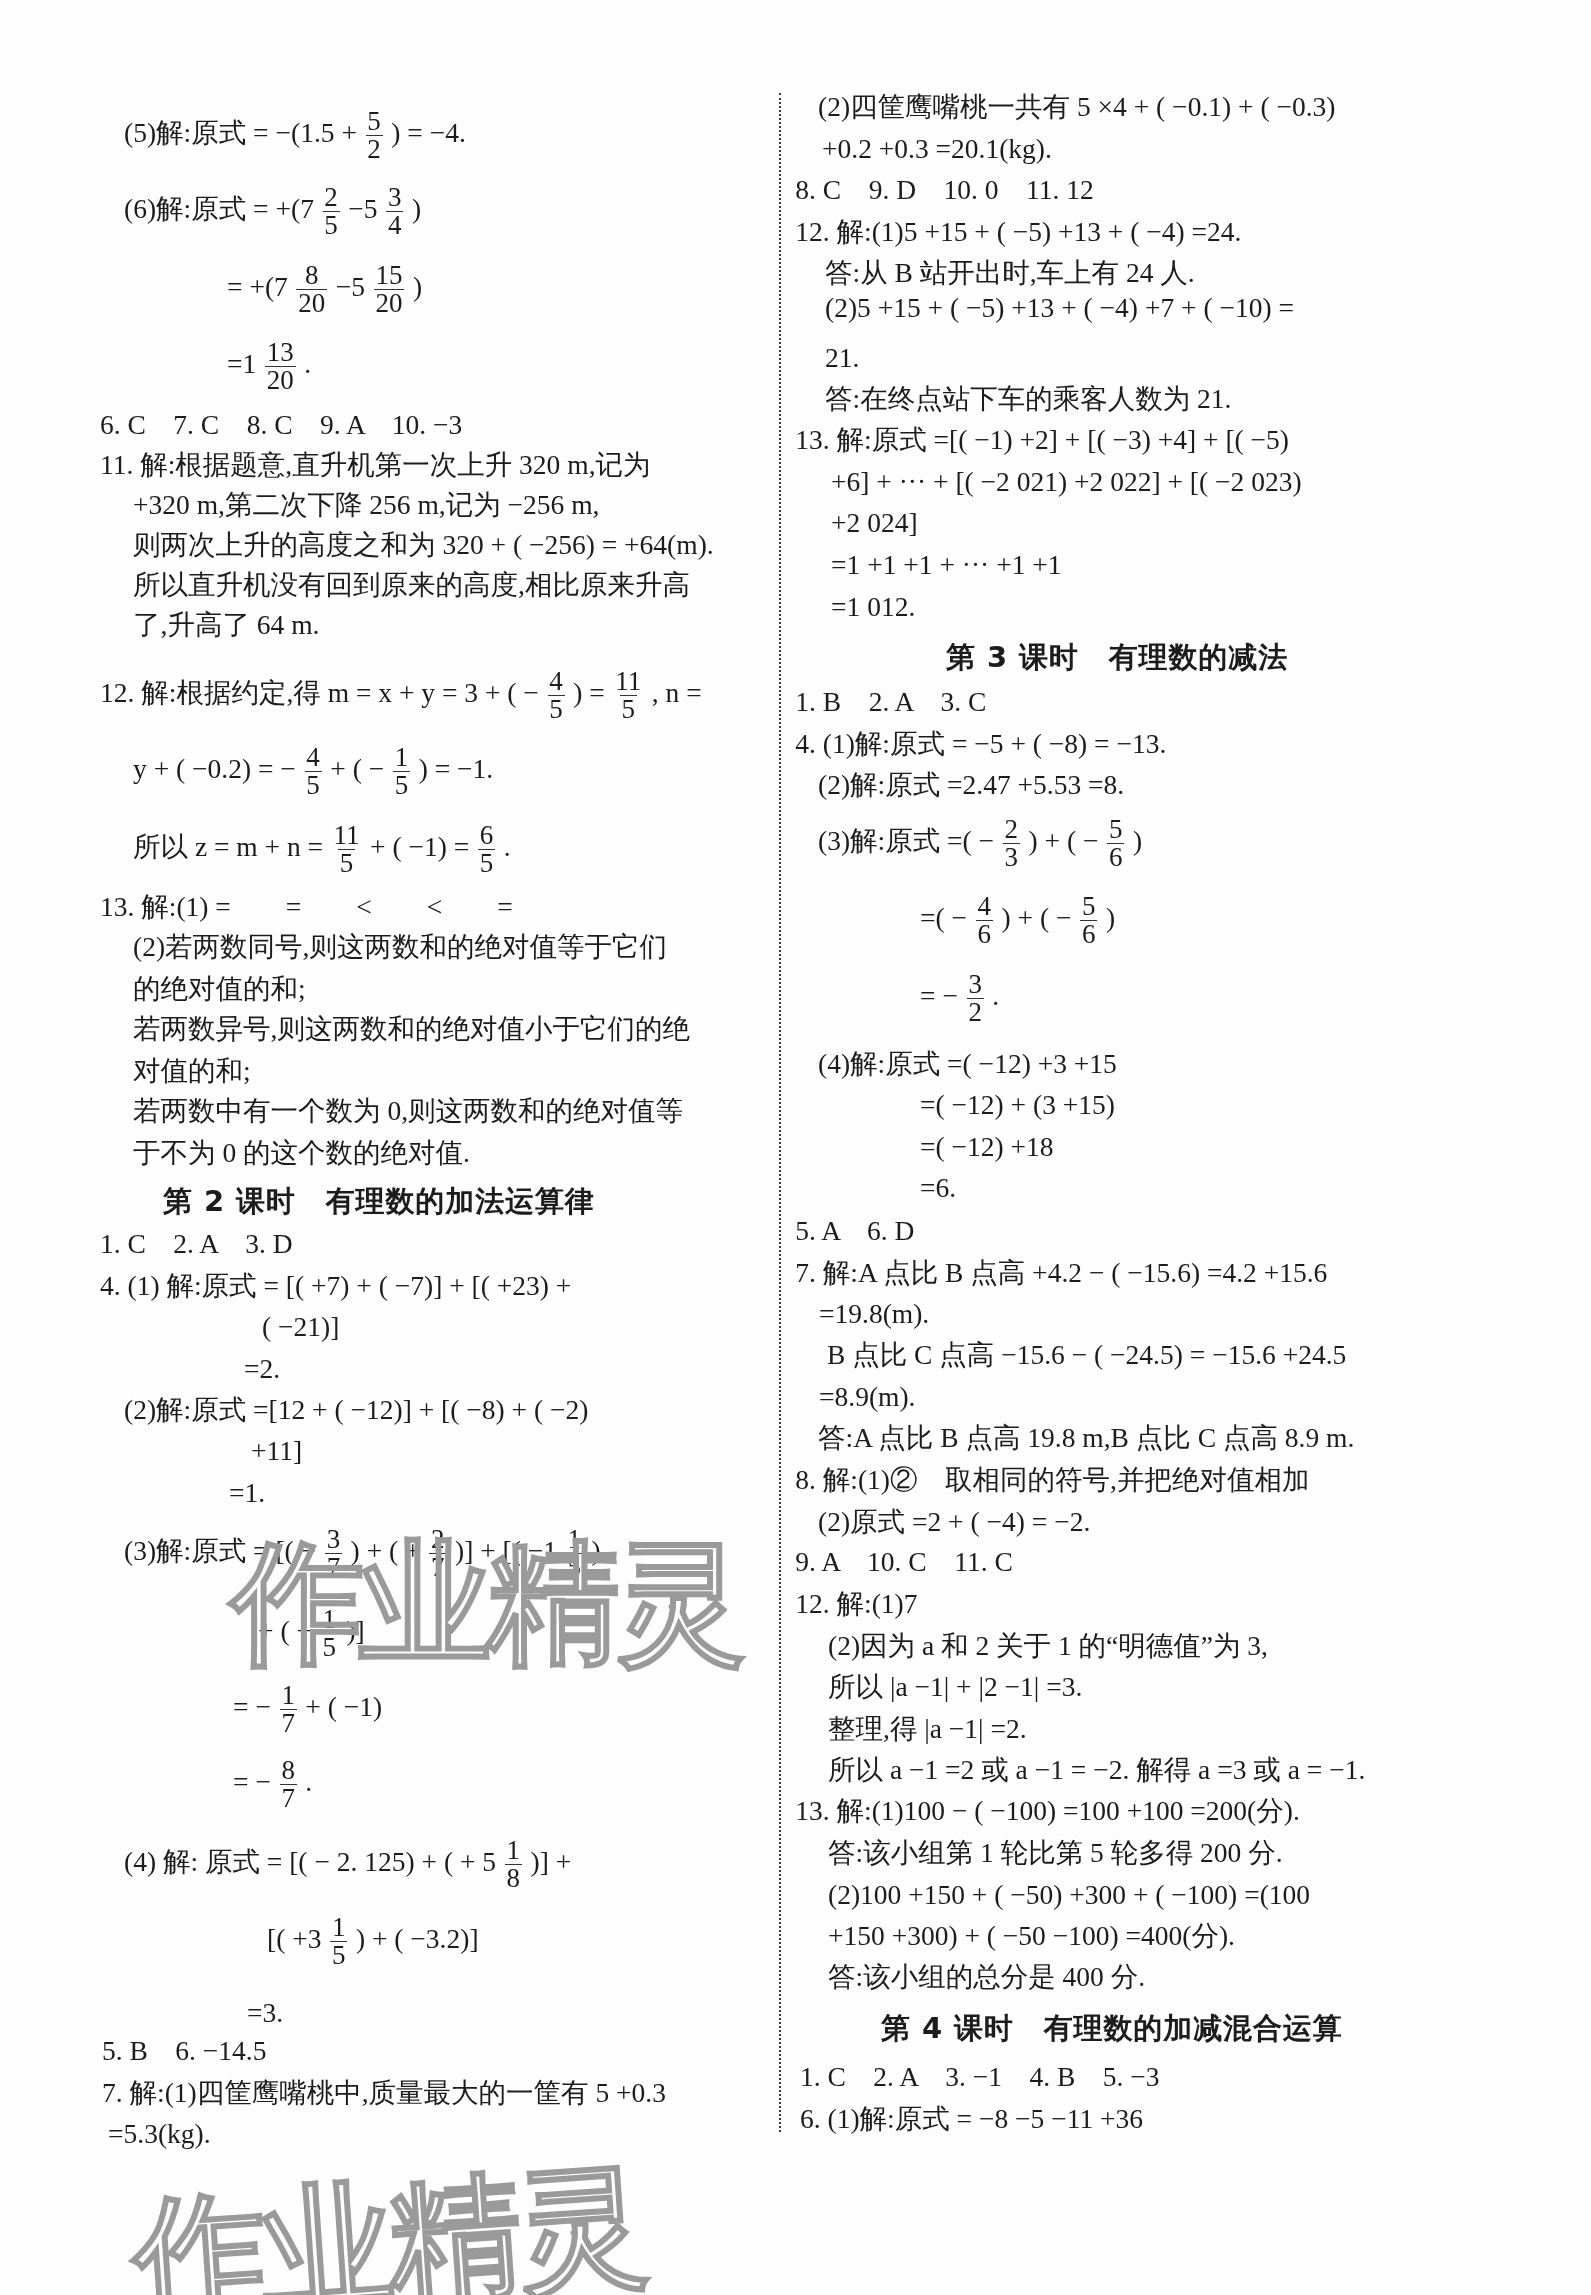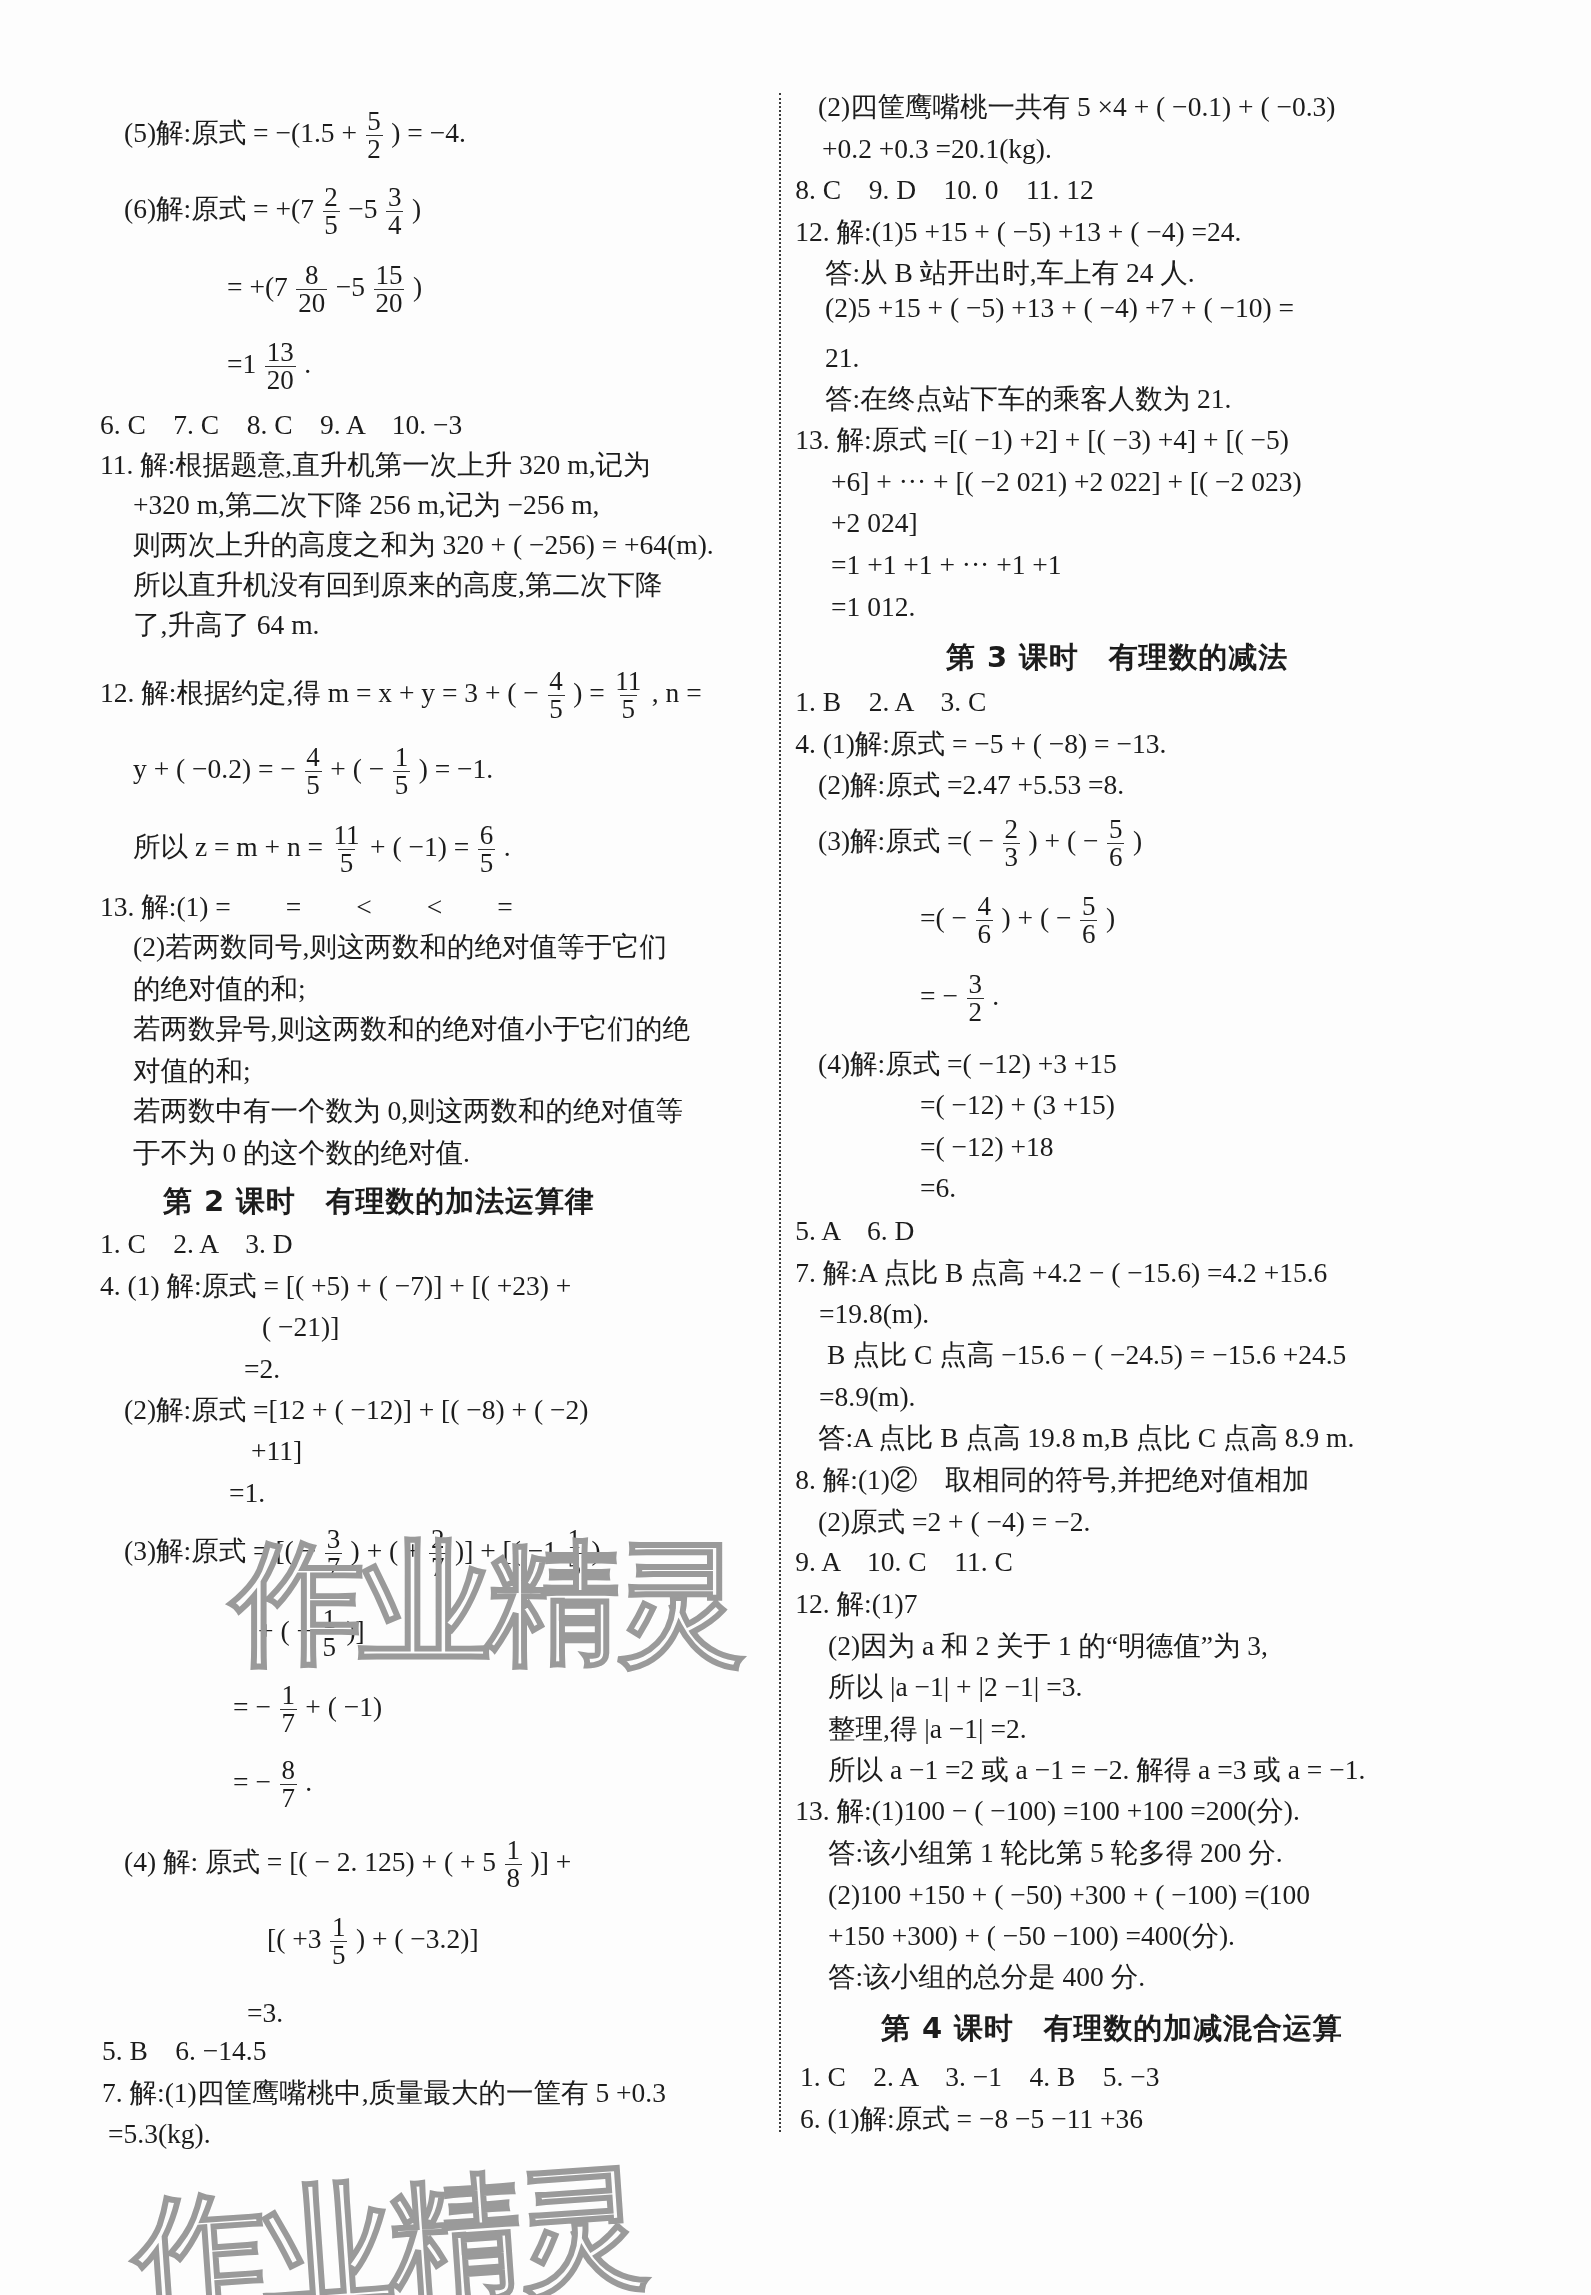--- a/index.html
+++ b/index.html
@@ -89,21 +89,21 @@
           <span class="d">20</span>
         </span>
       <span>.</span>
     </div>
 
     <div class="ln" style="left:100px;top:411px;">6. C　7. C　8. C　9. A　10. −3</div>
 
     <div class="ln" style="left:100px;top:451px;">11. 解:根据题意,直升机第一次上升 320 m,记为</div>
     <div class="ln" style="left:133px;top:491px;">+320 m,第二次下降 256 m,记为 −256 m,</div>
     <div class="ln" style="left:133px;top:531px;">则两次上升的高度之和为 320 + ( −256) = +64(m).</div>
-    <div class="ln" style="left:133px;top:571px;">所以直升机没有回到原来的高度,第二次下降</div>
+    <div class="ln" style="left:133px;top:571px;">所以直升机没有回到原来的高度,相比原来升高</div>
     <div class="ln" style="left:133px;top:611px;">了,升高了 64 m.</div>
 
     <div class="ln" style="left:100px;top:668px;">
       <span>12. 解:根据约定,得 m = x + y = 3 + ( −</span>
       <span class="frac">
           <span class="n">4</span>
           <span class="d">5</span>
         </span>
       <span>) =</span>
       <span class="frac">
@@ -144,21 +144,21 @@
     <div class="ln" style="left:133px;top:975px;">的绝对值的和;</div>
     <div class="ln" style="left:133px;top:1015px;">若两数异号,则这两数和的绝对值小于它们的绝</div>
     <div class="ln" style="left:133px;top:1057px;">对值的和;</div>
     <div class="ln" style="left:133px;top:1097px;">若两数中有一个数为 0,则这两数和的绝对值等</div>
     <div class="ln" style="left:133px;top:1139px;">于不为 0 的这个数的绝对值.</div>
 
     <div class="heading" style="left:163px;top:1182px;">第 2 课时　有理数的加法运算律</div>
 
     <div class="ln" style="left:100px;top:1230px;">1. C　2. A　3. D</div>
 
-    <div class="ln" style="left:100px;top:1272px;">4. (1) 解:原式 = [( +5) + ( −7)] + [( +23) +</div>
+    <div class="ln" style="left:100px;top:1272px;">4. (1) 解:原式 = [( +7) + ( −7)] + [( +23) +</div>
     <div class="ln" style="left:262px;top:1313px;">( −21)]</div>
     <div class="ln" style="left:244px;top:1355px;">=2.</div>
 
     <div class="ln" style="left:124px;top:1396px;">(2)解:原式 =[12 + ( −12)] + [( −8) + ( −2)</div>
     <div class="ln" style="left:251px;top:1437px;">+11]</div>
     <div class="ln" style="left:229px;top:1479px;">=1.</div>
 
     <div class="ln" style="left:124px;top:1526px;">
       <span>(3)解:原式 = [( −</span>
       <span class="frac">

